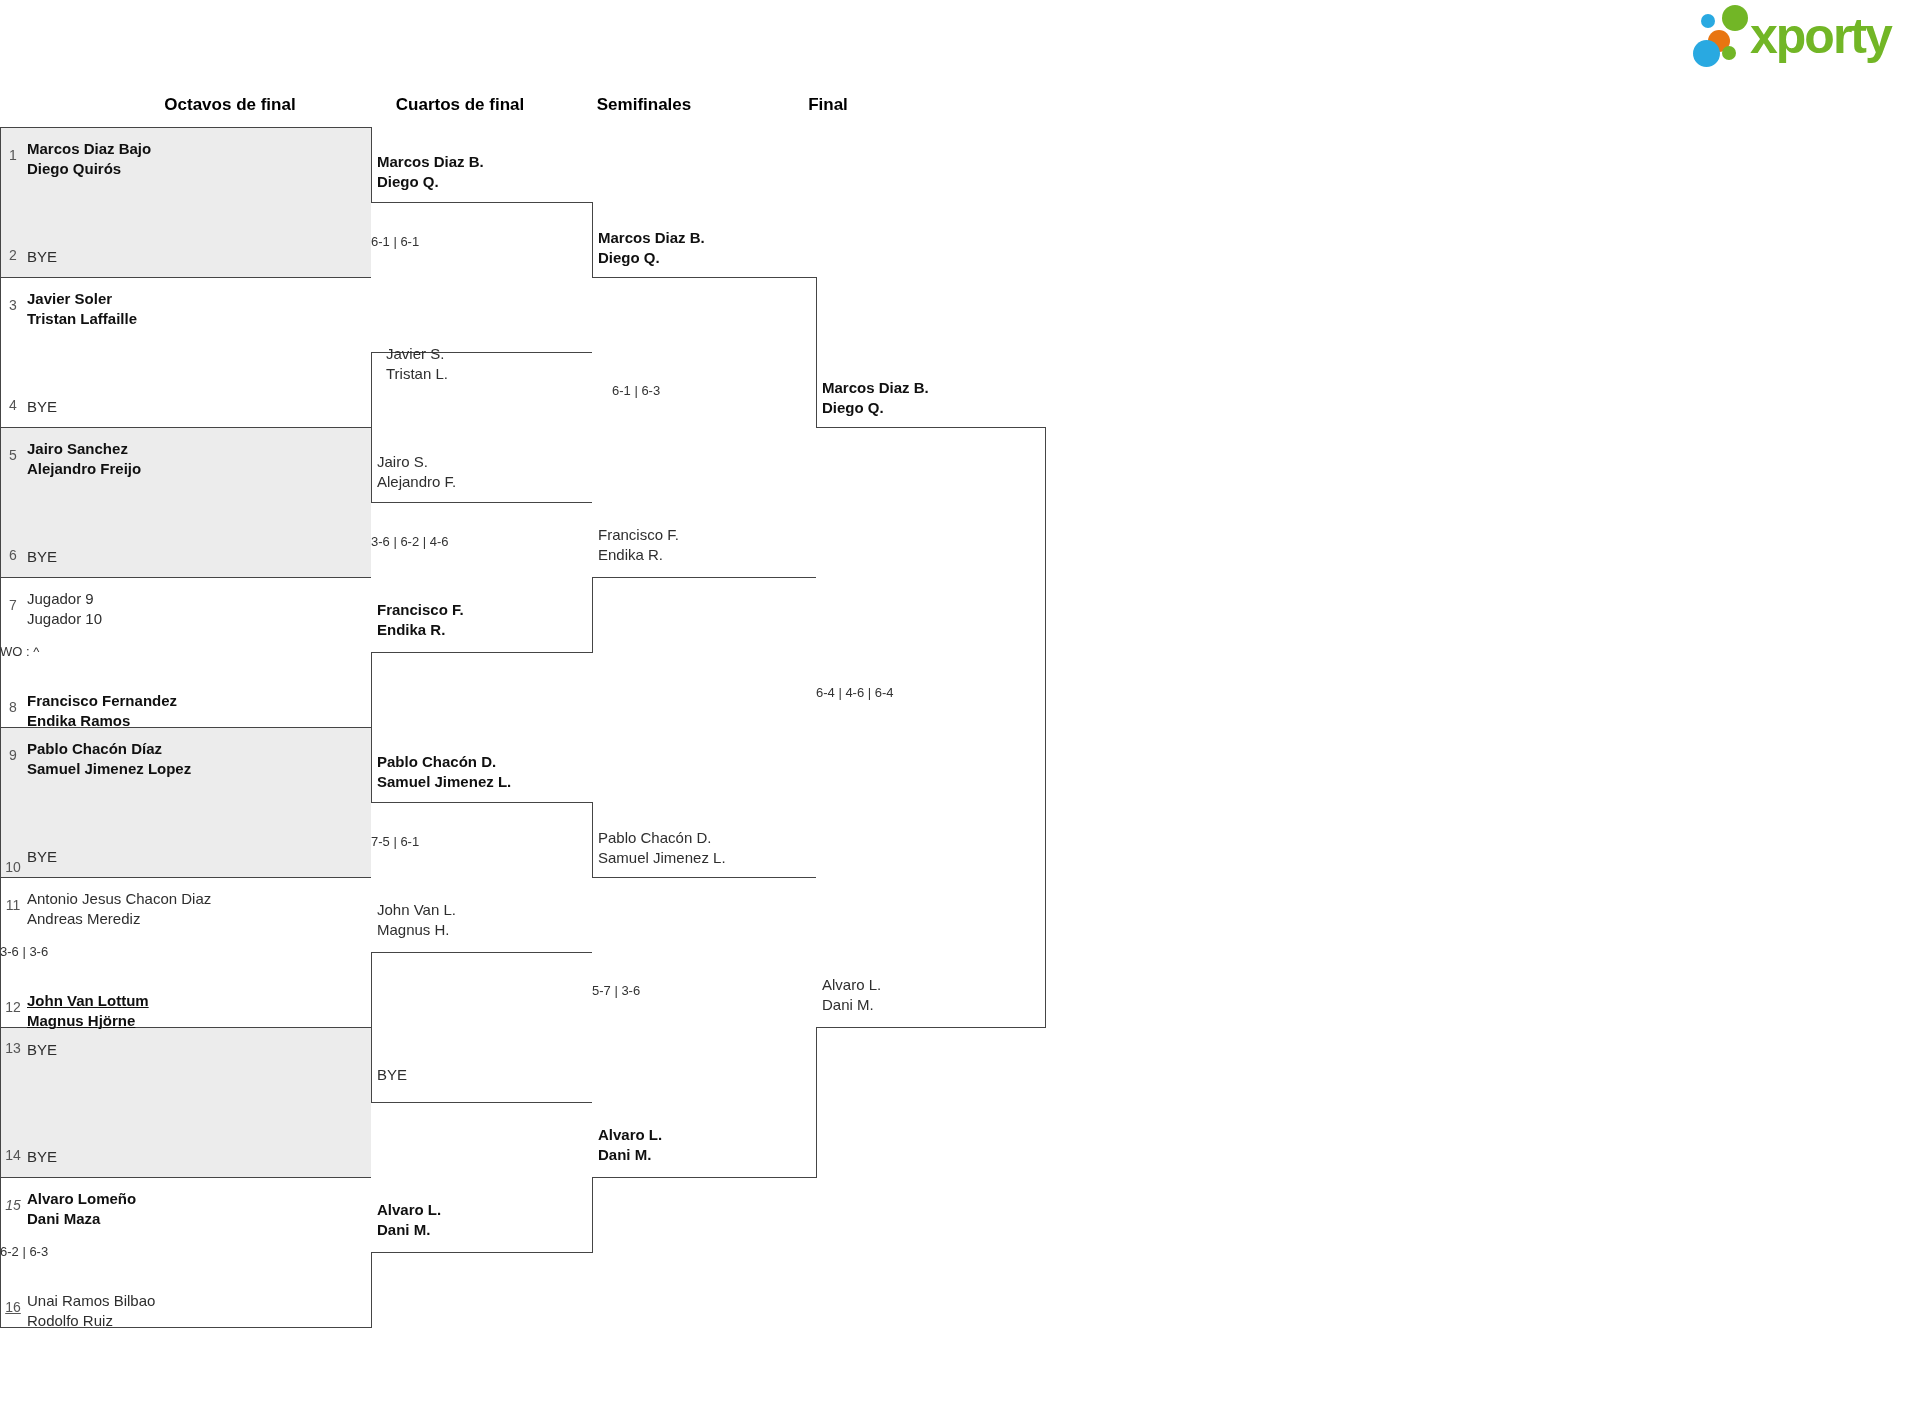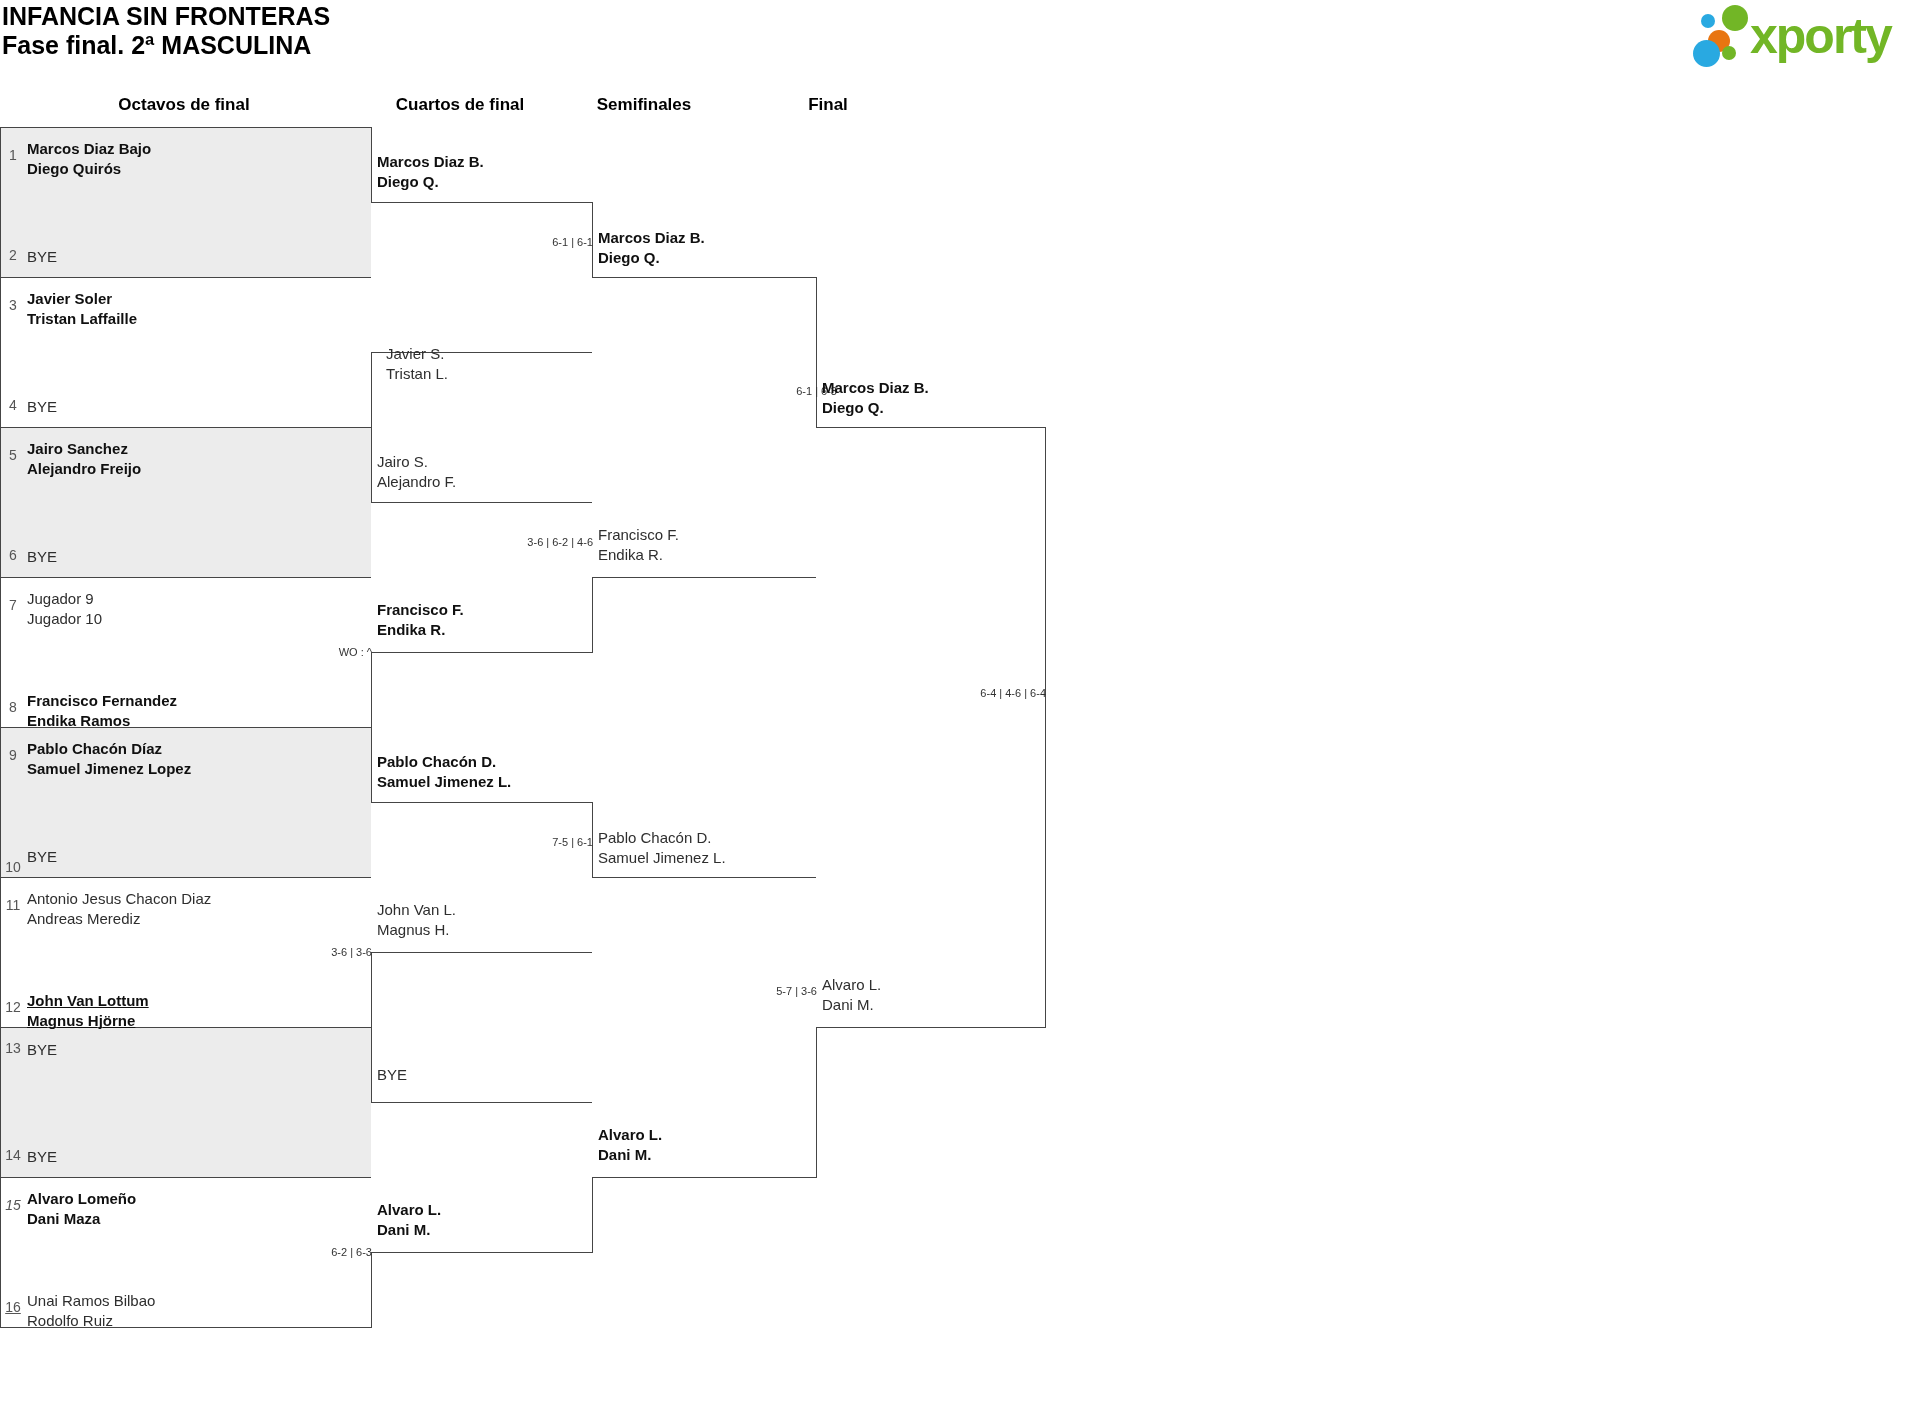--- a/index.html
+++ b/index.html
@@ -6,45 +6,41 @@
   #canvas{position:relative;width:1920px;height:1426px;background:#fff;overflow:hidden;
           font-family:"Liberation Sans",sans-serif;color:#222;}
   .title{position:absolute;left:2px;top:2px;font-size:25px;line-height:29px;font-weight:700;color:#000;white-space:nowrap;}
   .hd{position:absolute;top:94px;height:22px;line-height:22px;font-size:17px;font-weight:600;color:#000;text-align:center;}
   .bx{position:absolute;box-sizing:border-box;border:1px solid #454545;background:#fff;}
   .bx.g{background:#ececec;}
   .bx.ol{border-left:0;}
   .nm{position:absolute;font-size:15px;line-height:20px;color:#2e2e2e;white-space:nowrap;}
   .nm.b{font-weight:700;color:#101010;}
   .sd{position:absolute;width:18px;font-size:14px;line-height:16px;color:#555;text-align:center;}
-  .sc{position:absolute;height:20px;line-height:20px;font-size:11px;color:#333;text-align:right;white-space:nowrap;}
+  .sc{position:absolute;height:20px;line-height:20px;font-size:13px;color:#333;text-align:left;white-space:nowrap;}
   .dot{position:absolute;border-radius:50%;}
   .wordmark{position:absolute;left:1750px;top:8px;font-size:50px;line-height:56px;font-weight:800;
             letter-spacing:-2px;color:#72b626;white-space:nowrap;}
 </style>
 </head>
 <body>
 
 <div id="canvas">
 
-  <div class="title">
-    <div>INFANCIA SIN FRONTERAS</div>
-    <div>Fase final. 2ª MASCULINA</div>
-  </div>
 
   <div>
     <div class="dot" style="left:1701px;top:14px;width:14px;height:14px;background:#29a9e1;"></div>
     <div class="dot" style="left:1722px;top:5px;width:26px;height:26px;background:#72b626;"></div>
     <div class="dot" style="left:1708px;top:30px;width:22px;height:22px;background:#e87511;"></div>
     <div class="dot" style="left:1693px;top:40px;width:27px;height:27px;background:#29a9e1;"></div>
     <div class="dot" style="left:1722px;top:46px;width:14px;height:14px;background:#72b626;"></div>
     <div class="wordmark">xporty</div>
   </div>
 
-  <div class="hd" style="left:0;width:368px;">Octavos de final</div>
+  <div class="hd" style="left:0;width:368px;padding-left:46px;">Octavos de final</div>
   <div class="hd" style="left:368px;width:184px;">Cuartos de final</div>
   <div class="hd" style="left:552px;width:184px;">Semifinales</div>
   <div class="hd" style="left:736px;width:184px;">Final</div>
 
   <div class="bx g" style="left:0;top:127px;width:372px;height:151px;"></div>
   <div class="bx" style="left:0;top:277px;width:372px;height:151px;"></div>
   <div class="bx g" style="left:0;top:427px;width:372px;height:151px;"></div>
   <div class="bx" style="left:0;top:577px;width:372px;height:151px;"></div>
   <div class="bx g" style="left:0;top:727px;width:372px;height:151px;"></div>
   <div class="bx" style="left:0;top:877px;width:372px;height:151px;"></div>

